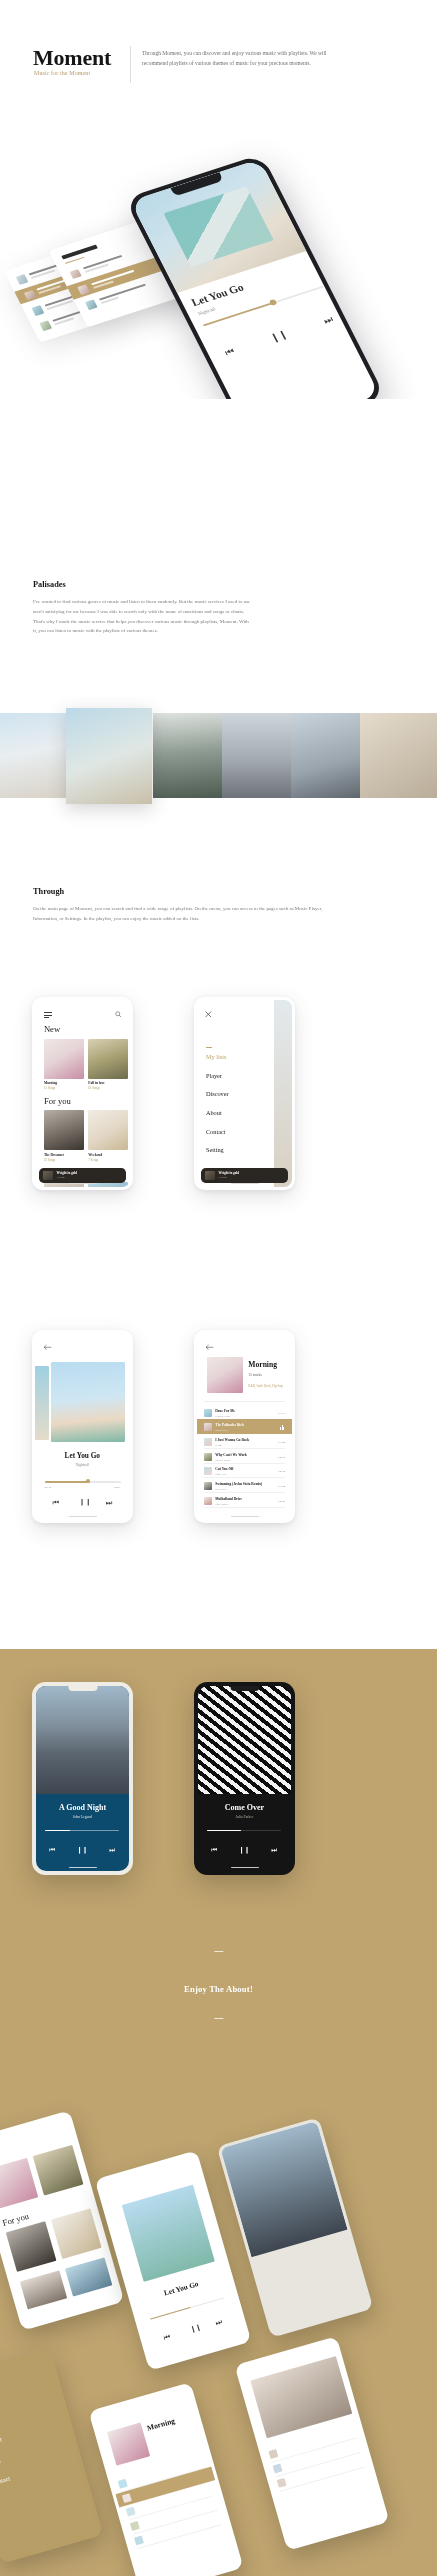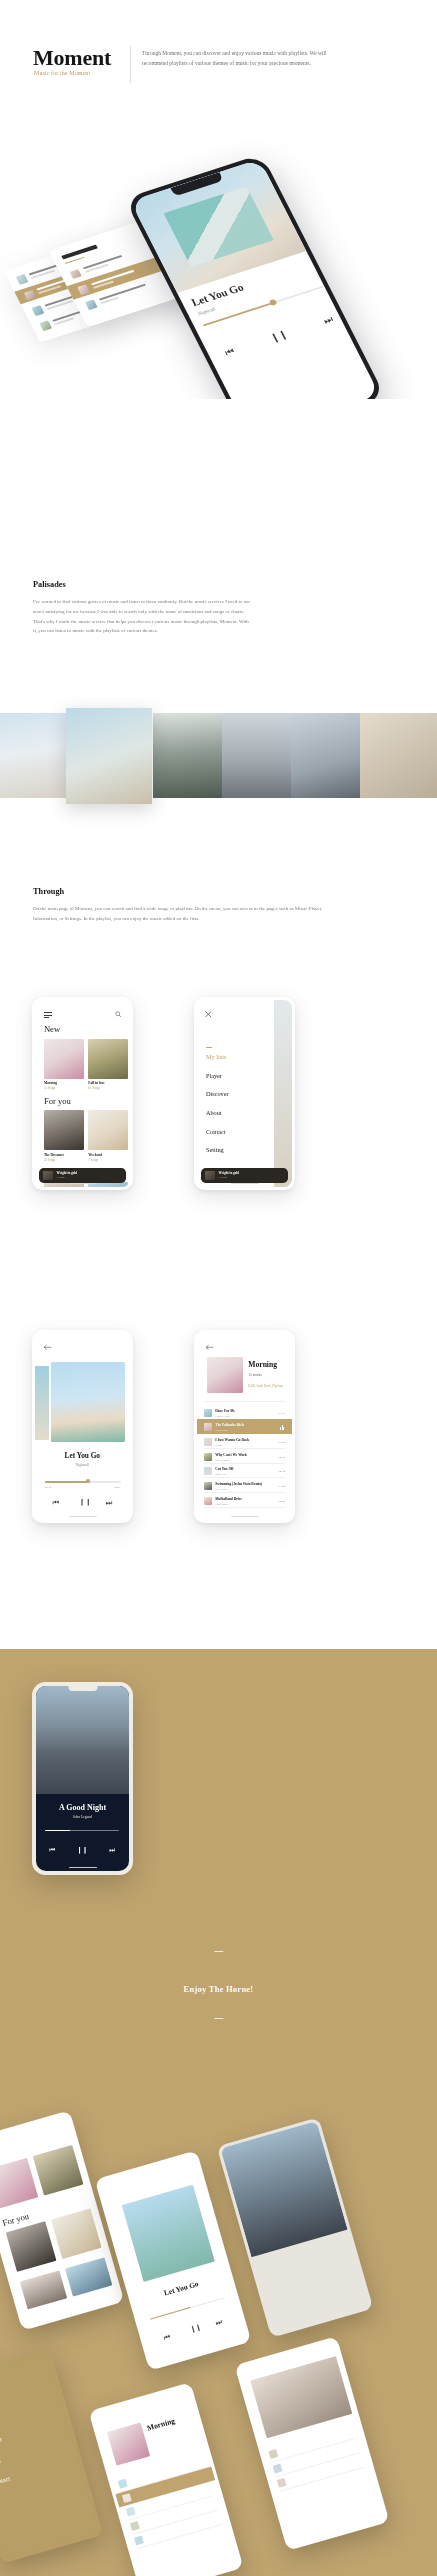--- a/index.html
+++ b/index.html
@@ -385,40 +385,57 @@
         <div class="trk-d">04:25</div>
         <div class="trk-div"></div>
       </div>
       <div class="homebar"></div>
     </div>
   </div>
 
   <div class="band" style="top:1649px; height:432px;"></div>
 
   <div class="bigph" style="left:32px; top:1682px; width:101px; height:193px; background:#efece6;">
-    <div class="bigscr" style="background:#0f172a;">
+    <div class="bigscr" style="background:#0c4a6e;">
       <div class="notch" style="background:#efece6;"></div>
       <div class="bp-img" style="background:linear-gradient(180deg,#9fb8c9 0%,#7f8e9b 38%,#5c6670 62%,#3e4650 100%);"></div>
       <div class="bp-t" style="top:117px; color:#fff;">A Good Night</div>
       <div class="bp-a" style="top:129px; color:#f2ece0;">John Legend</div>
       <div class="bp-bar" style="left:9.3px; top:144px; width:74px; background:rgba(255,255,255,.45);">
         <i style="position:absolute;left:0;top:0;height:1.3px;width:34%;background:#fff;border-radius:1.3px;display:block;"></i>
       </div>
       <div class="bp-ctl" style="left:13.3px; top:160px; width:66px; color:#fff; font-size:6.6px;">
         <span>⏮</span>
         <span>❙❙</span>
         <span>⏭</span>
       </div>
       <div class="homebar light"></div>
     </div>
   </div>
 
+  <div class="bigph" style="left:194px; top:1682px; width:101px; height:193px; background:#141414;">
+    <div class="bigscr" style="background:#141414;">
+      <div class="notch dark"></div>
+      <div class="bp-img" style="background:repeating-linear-gradient(38deg,#0d0d0d 0 4px,#f2f2f2 4px 8px);"></div>
+      <div class="bp-t" style="top:117px; color:#fff;">Come Over</div>
+      <div class="bp-a" style="top:129px; color:#b5b0a6;">Julia Parker</div>
+      <div class="bp-bar" style="left:9.3px; top:144px; width:74px; background:#3a3a3a;">
+        <i style="position:absolute;left:0;top:0;height:1.3px;width:46%;background:#fff;border-radius:1.3px;display:block;"></i>
+      </div>
+      <div class="bp-ctl" style="left:13.3px; top:160px; width:66px; color:#fff; font-size:6.6px;">
+        <span>⏮</span>
+        <span>❙❙</span>
+        <span>⏭</span>
+      </div>
+      <div class="homebar light"></div>
+    </div>
+  </div>
 
   <div class="enjoy-dash" style="top:1951px;"></div>
-  <div class="enjoy" style="top:1984px;">Enjoy The Horne!</div>
+  <div class="enjoy" style="top:1984px;">Enjoy The About!</div>
   <div class="enjoy-dash" style="top:2018px;"></div>
 
   <div class="collage" style="top:2081px; height:495px; background:#bfa46f;">
 
     <div class="cph" style="left:-6.6px; top:40px; width:106px; height:199px; transform:rotate(-16deg);">
       <div class="inner">
         <div class="sec-ttl" style="left:8px; top:16px; font-size:8.6px;">New</div>
         <div class="card" style="left:8px; top:31px; width:41px; height:41px; background:linear-gradient(150deg,#efe7e6,#c98ca4);"></div>
         <div class="card" style="left:55px; top:31px; width:41px; height:41px; background:linear-gradient(160deg,#d9d0b4,#6c6b4b);"></div>
         <div class="sec-ttl" style="left:8px; top:82px; font-size:8.6px;">For you</div>

